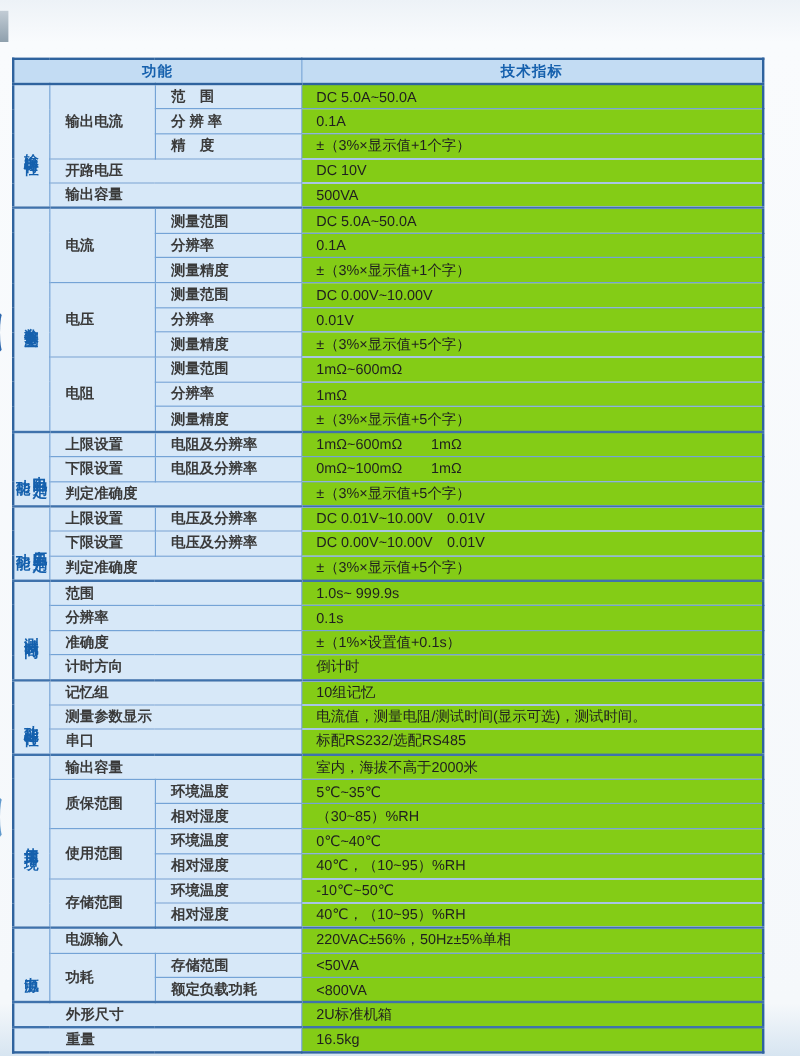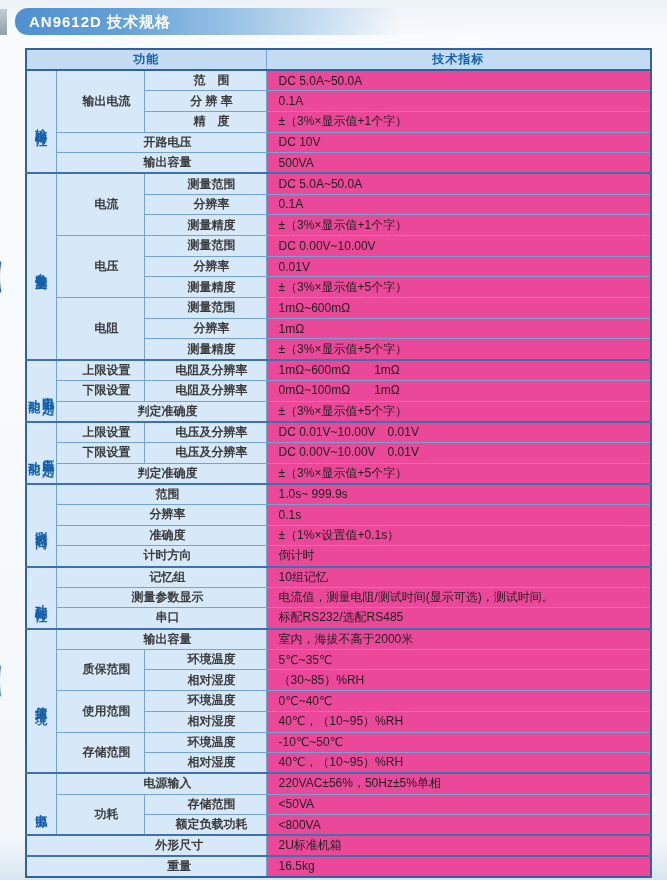--- a/index.html
+++ b/index.html
@@ -26,21 +26,21 @@
   
   .crescent {
     position:absolute; left:-6px; width:17px; height:44px;
     border:6px solid transparent; border-radius:50%;
   }
   .crescent-1 { top:255px; border-left-color:#2c67ae; }
   .crescent-2 { top:659px; border-left-color:#6099cc; }
 
   
   .spec-table {
-    position:absolute; left:25px; top:48px; width:625px;
+    position:absolute; left:10px; top:48px; width:625px;
     border-collapse:collapse; table-layout:fixed;
     border:2px solid #2f639e;
   }
   .spec-table th, .spec-table td {
     border:1px solid #74a3d6; height:20.7px;
     font-size:12px; overflow:hidden; white-space:nowrap;
   }
   .spec-table thead th {
     background:#c3dcf3; color:#1560ad; font-weight:bold;
     border-bottom:2px solid #2f639e; height:21px; letter-spacing:1px;
@@ -48,35 +48,34 @@
   tr.section-start td { border-top:2px solid #49199f; border-top:2px solid #3f72ac; }
 
   .c-group { background:#d7e8f8; text-align:center; vertical-align:middle; }
   .vlines {
     writing-mode:vertical-rl; text-orientation:upright;
     display:inline-block; color:#1560ad; font-weight:bold;
     letter-spacing:2px; line-height:14px; font-size:12px;
   }
   .c-label, .c-sub {
     background:#d7e8f8; color:#3a3a3a; font-weight:bold;
-    text-align:center; padding-left:13px; vertical-align:middle;
-  }
-  .c-label.full-span { padding-left:66px; }
+    text-align:left; padding-left:13px; vertical-align:middle;
+  }
+  .c-label.full-span { padding-left:43px; }
   .c-value {
-    background:#ec4899; color:#1f1f1f;
+    background:#84cc16; color:#1f1f1f;
     text-align:left; padding-left:12px; vertical-align:middle;
   }
 </style>
 </head>
 <body>
 
 <div class="page">
 
   <div class="gray-bar"></div>
-  <div class="title-banner">AN9612D 技术规格</div>
 
   <div class="crescent crescent-1"></div>
   <div class="crescent crescent-2"></div>
 
   <table class="spec-table">
     <colgroup>
       <col style="width:30px">
         <col style="width:88px">
         <col style="width:122px">
         <col style="width:385px">

